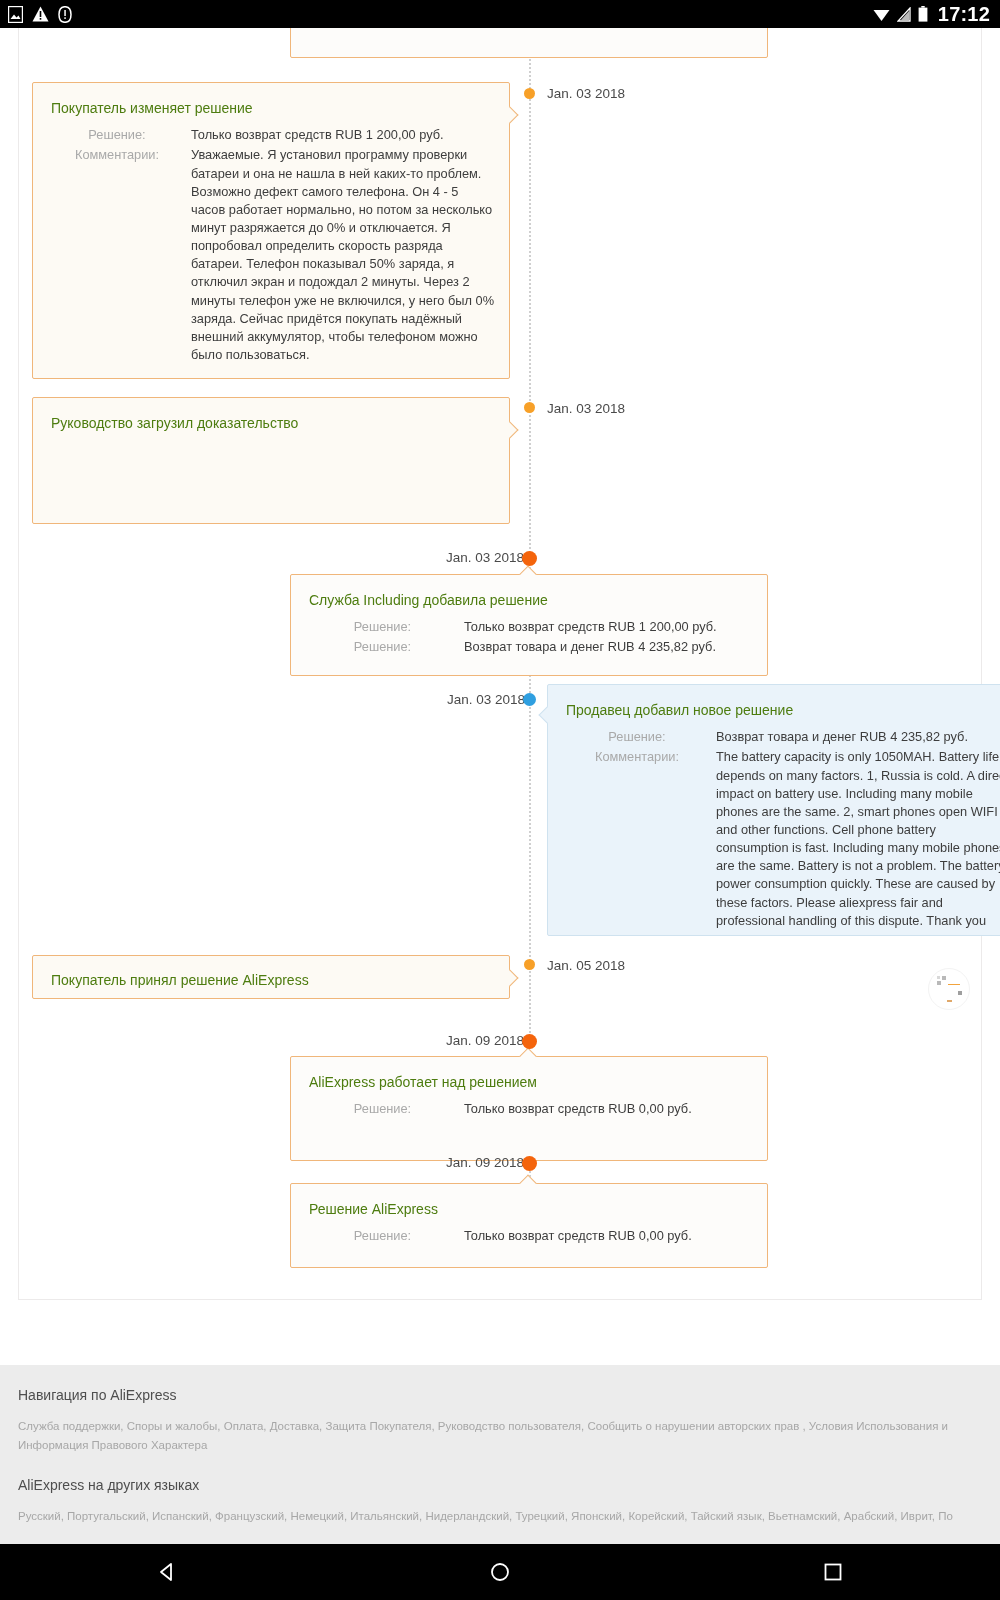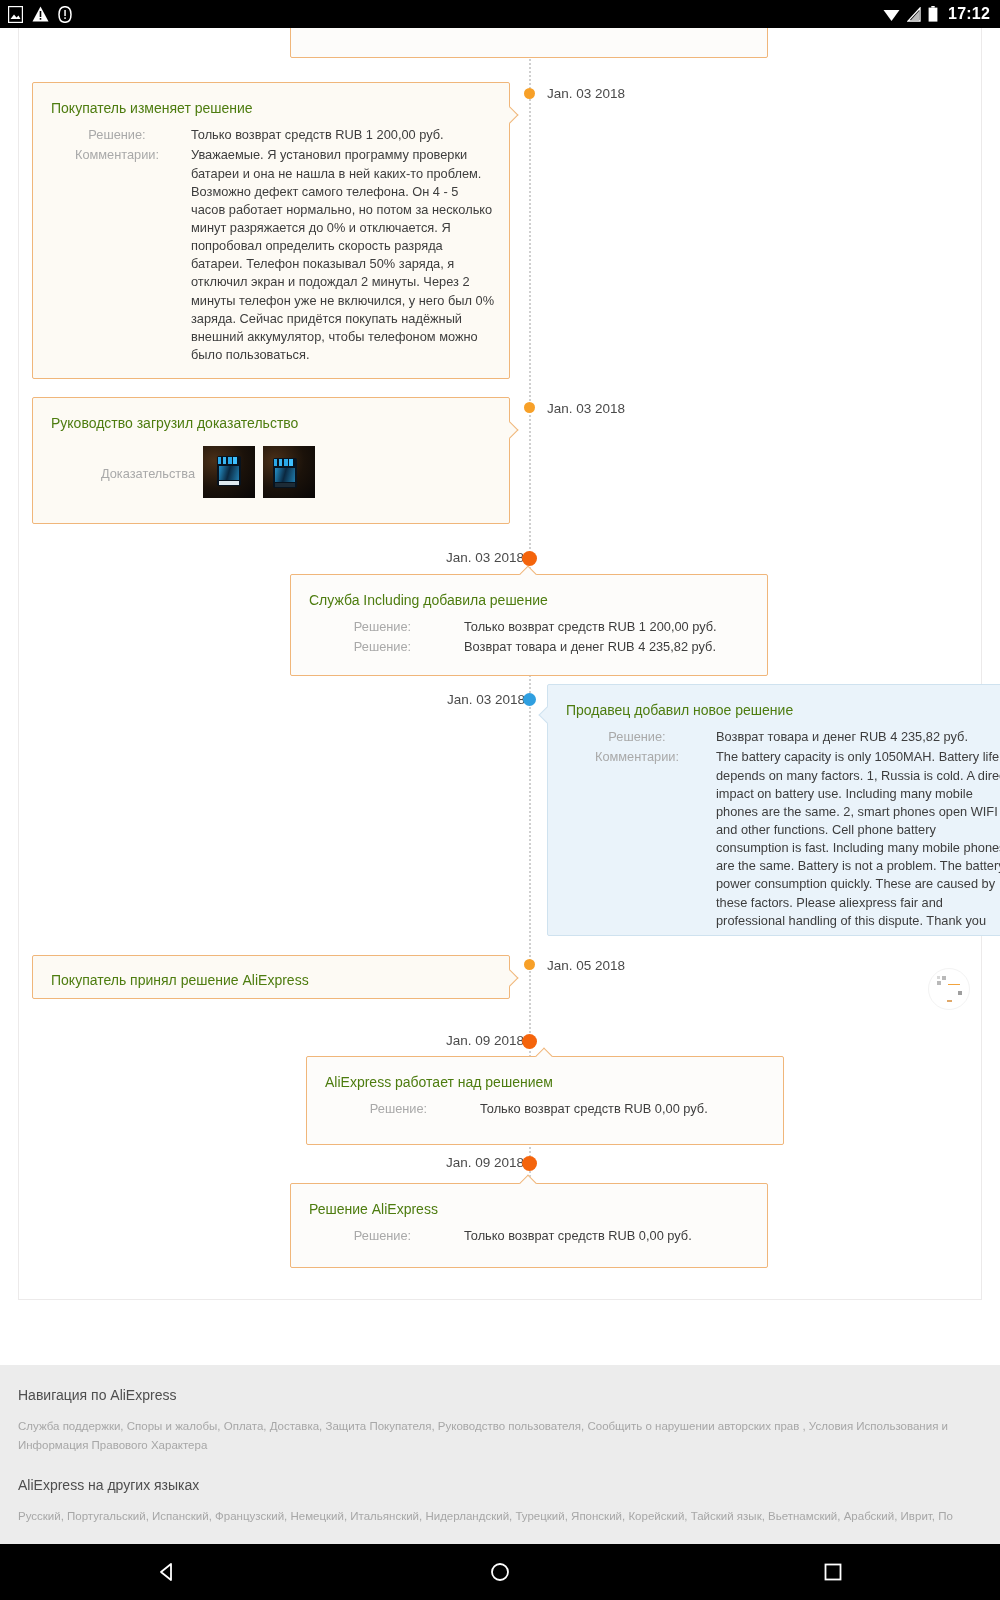--- a/index.html
+++ b/index.html
@@ -15,21 +15,21 @@
 
   
   .statusbar{
     height:28px; background:#000; color:#fff;
     display:flex; align-items:center; justify-content:space-between;
     padding:0 10px 0 8px;
   }
   .sb-left{ display:flex; align-items:center; gap:9px; }
   .sb-right{ display:flex; align-items:center; gap:7px; }
   .sb-ico{ display:block; }
-  .sb-time{ font-size:16px; font-weight:bold; letter-spacing:.2px; margin-left:3px;text-align:center; }
+  .sb-time{ font-size:20px; font-weight:bold; letter-spacing:.2px; margin-left:3px;text-align:center; }
 
   
   .page{
     position:relative;
     width:1000px;
     height:1516px;
     background:#fff;
     overflow:hidden;
   }
 
@@ -305,41 +305,20 @@
         <span class="val">Уважаемые. Я установил программу проверки батареи и она не нашла в ней каких-то проблем. Возможно дефект самого телефона. Он 4 - 5 часов работает нормально, но потом за несколько минут разряжается до 0% и отключается. Я попробовал определить скорость разряда батареи. Телефон показывал 50% заряда, я отключил экран и подождал 2 минуты. Через 2 минуты телефон уже не включился, у него был 0% заряда. Сейчас придётся покупать надёжный внешний аккумулятор, чтобы телефоном можно было пользоваться.</span>
       </div>
     </div>
   </div>
   <div class="dot small" style="left:524px; top:60px;"></div>
   <div class="date" style="left:547px; top:58px;">Jan. 03 2018</div>
 
   <div class="card" style="left:32px; top:369px; width:478px; height:127px;">
     <div class="notch-right"></div>
     <div class="card-title">Руководство загрузил доказательство</div>
-    <div class="evidence-row">
-      <div class="evidence-lbl">Доказательства</div>
-      <div class="thumbs">
-        <div class="thumb">
-          <div class="glow"></div>
-          <div class="screen">
-              <div class="topbar"></div>
-              <div class="graph"></div>
-              <div class="btm"></div>
-            </div>
-        </div>
-        <div class="thumb two">
-          <div class="glow"></div>
-          <div class="screen">
-              <div class="topbar"></div>
-              <div class="graph"></div>
-              <div class="btm"></div>
-            </div>
-        </div>
-      </div>
-    </div>
   </div>
   <div class="dot small" style="left:524px; top:374px;"></div>
   <div class="date" style="left:547px; top:373px;">Jan. 03 2018</div>
 
   <div class="dot big" style="left:522px; top:523px;"></div>
   <div class="date" style="left:446px; top:522px;">Jan. 03 2018</div>
   <div class="card white" style="left:290px; top:546px; width:478px; height:102px;">
     <div class="notch-up"></div>
     <div class="card-title">Служба Including добавила решение</div>
     <div class="card-rows lblcol-155">
@@ -382,21 +361,21 @@
     <span class="mk m1"></span>
       <span class="mk m2"></span>
       <span class="mk m3"></span>
     <span class="mk m4"></span>
       <span class="mk m5"></span>
       <span class="mk m6"></span>
   </div>
 
   <div class="dot big" style="left:522px; top:1006px;"></div>
   <div class="date" style="left:446px; top:1005px;">Jan. 09 2018</div>
-  <div class="card white" style="left:306px; top:1028px; width:478px; height:89px;">
+  <div class="card white" style="left:290px; top:1028px; width:478px; height:105px;">
     <div class="notch-up"></div>
     <div class="card-title">AliExpress работает над решением</div>
     <div class="card-rows lblcol-155">
       <div class="row">
         <span class="lbl">Решение:</span>
         <span class="val">Только возврат средств RUB 0,00 руб.</span>
       </div>
     </div>
   </div>
 

